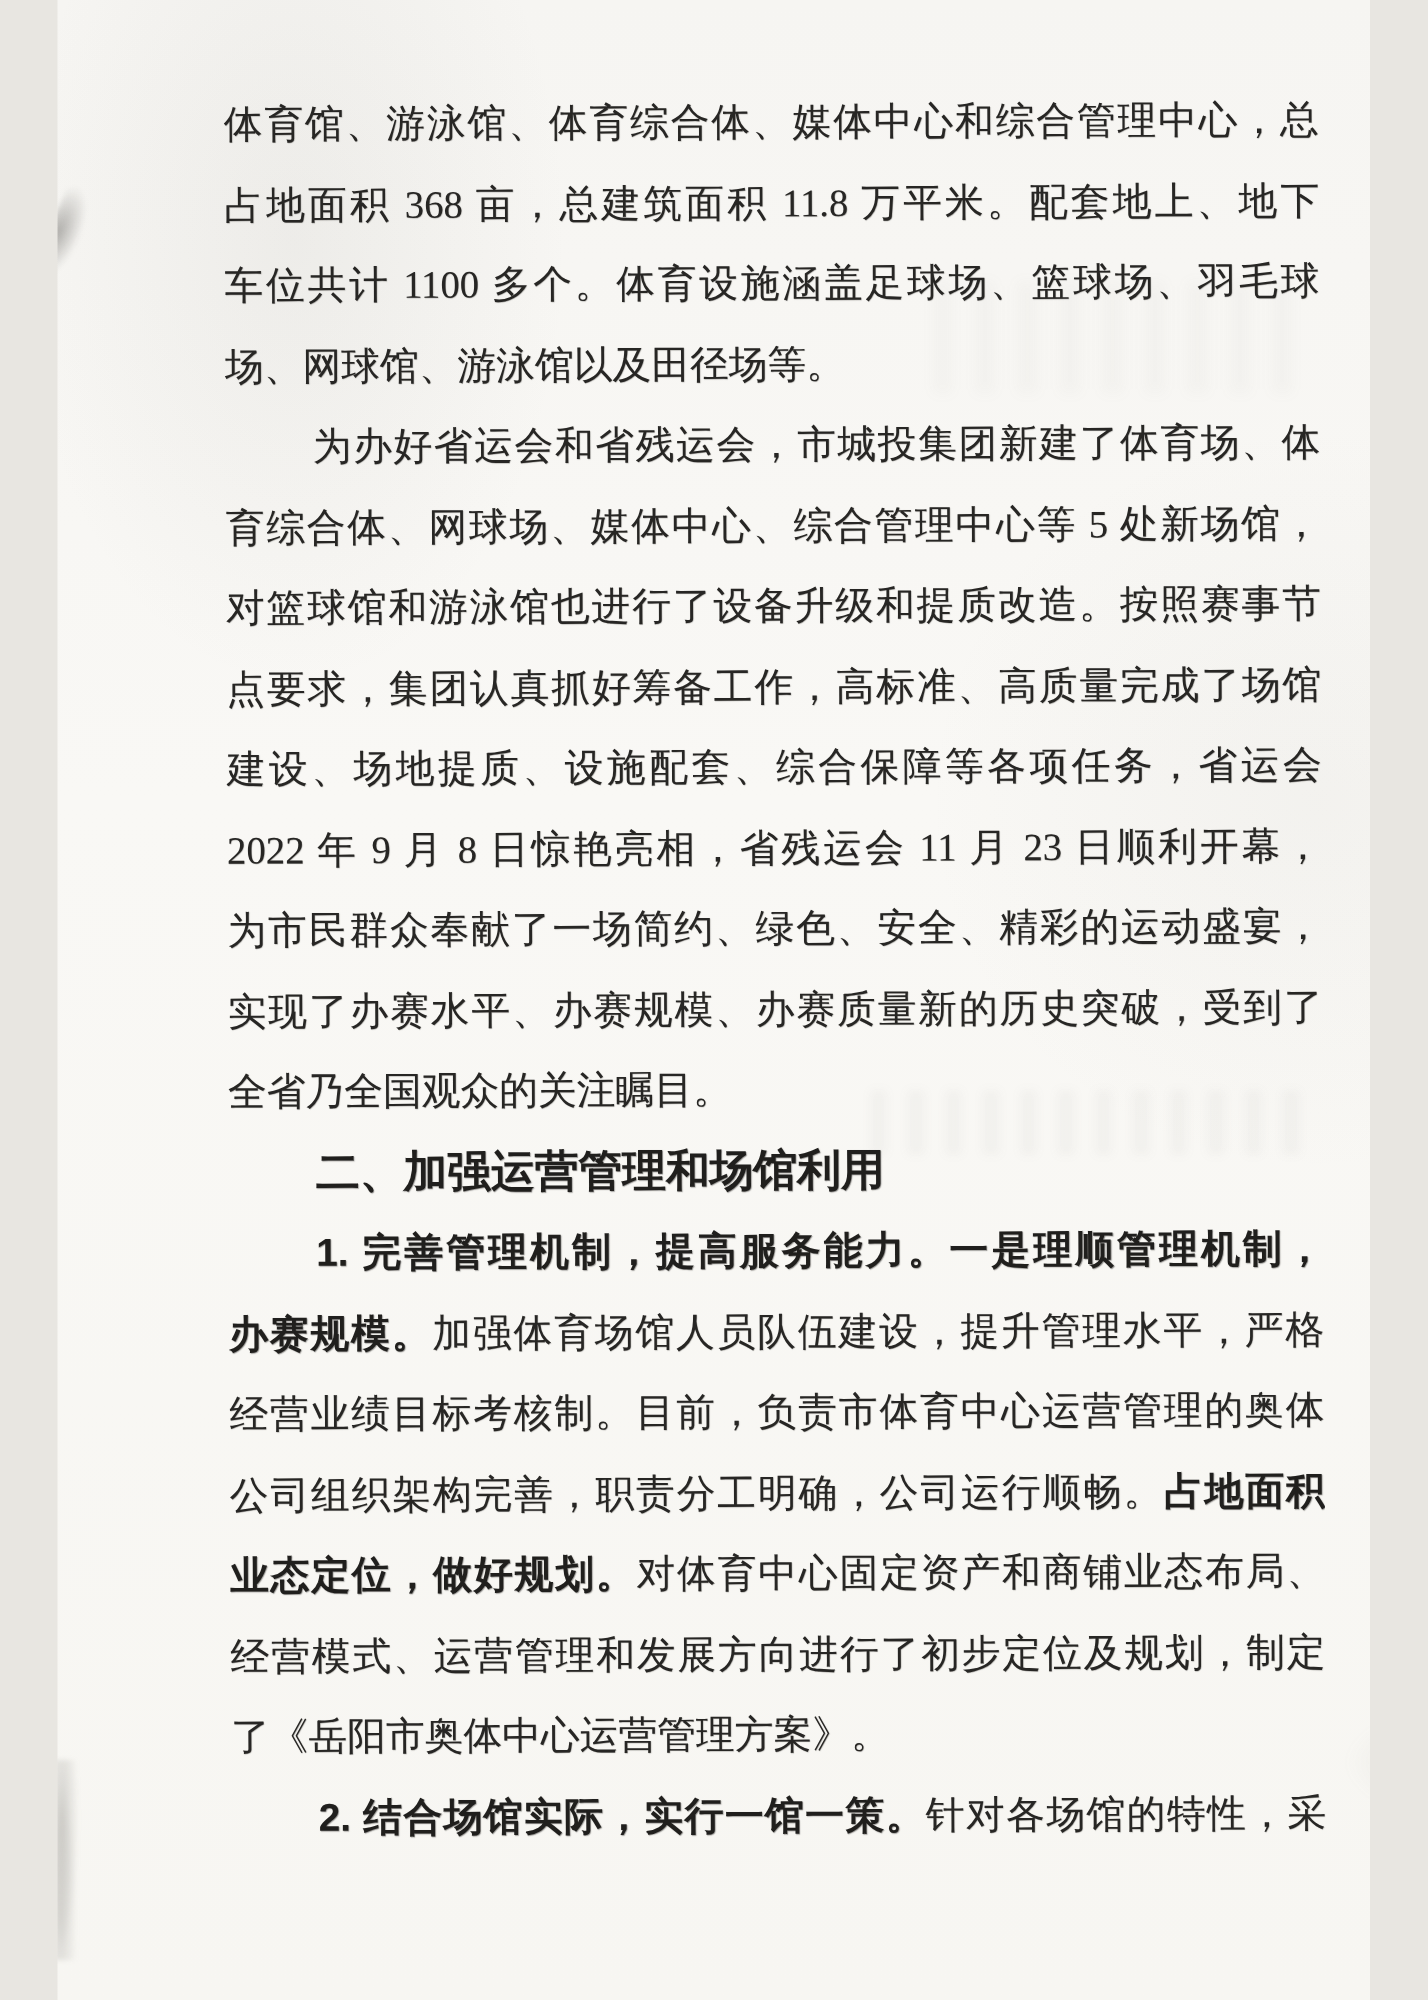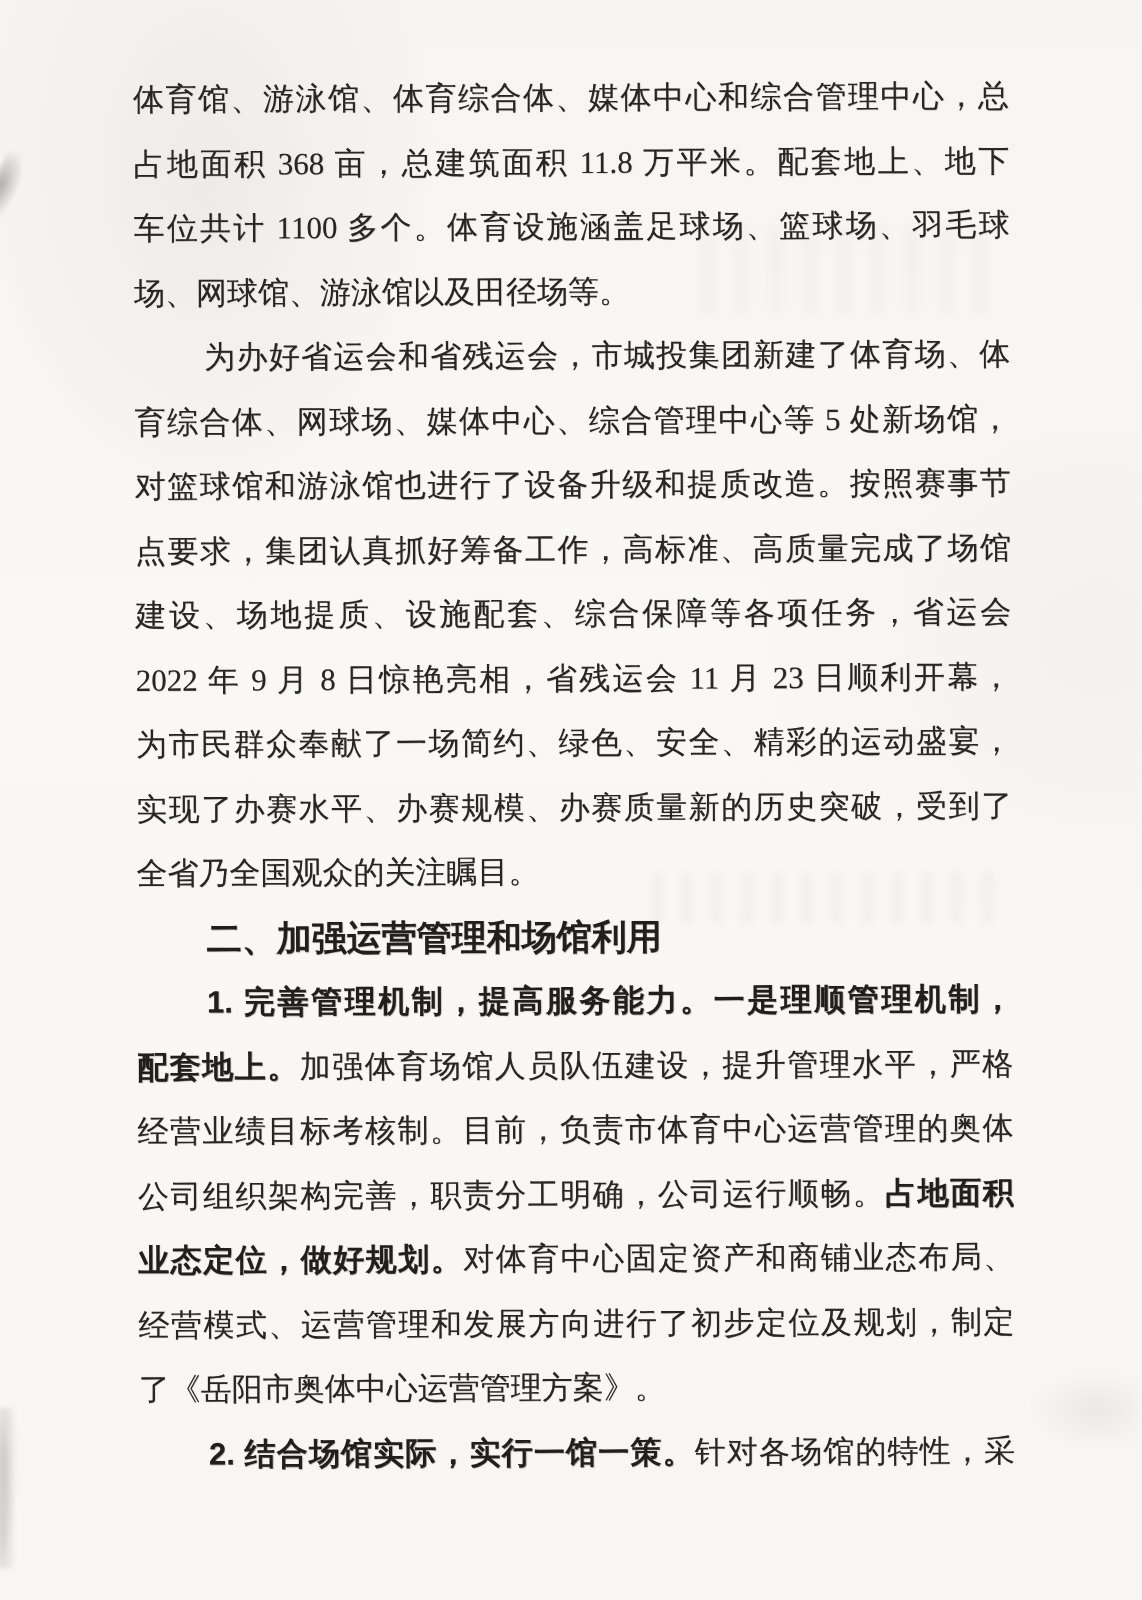--- a/index.html
+++ b/index.html
@@ -2,21 +2,21 @@
 <html><head>
 <meta charset="utf-8">
 <style>
   html, body {
     margin: 0;
     padding: 0;
     background: #e8e6e1;
   }
   .page {
     position: relative;
-    width: 1142px;
+    width: 1050px;
     height: 1600px;
     margin: 0 auto;
     background:
       radial-gradient(ellipse at 18% 12%, rgba(150,148,142,0.10), rgba(150,148,142,0) 18%),
       radial-gradient(ellipse at 96% 40%, rgba(160,158,150,0.07), rgba(160,158,150,0) 22%),
       linear-gradient(180deg, #f6f5f2 0%, #f9f8f5 40%, #f7f6f2 100%);
     overflow: hidden;
   }
   .text-block {
     position: absolute;
@@ -113,21 +113,21 @@
       <div class="line justify"><span class="seg">育综合体、网球场、媒体中心、综合管理中心等 5 处新场馆，</span></div>
       <div class="line justify"><span class="seg">对篮球馆和游泳馆也进行了设备升级和提质改造。按照赛事节</span></div>
       <div class="line justify"><span class="seg">点要求，集团认真抓好筹备工作，高标准、高质量完成了场馆</span></div>
       <div class="line justify"><span class="seg">建设、场地提质、设施配套、综合保障等各项任务，省运会</span></div>
       <div class="line justify"><span class="seg">2022 年 9 月 8 日惊艳亮相，省残运会 11 月 23 日顺利开幕，</span></div>
       <div class="line justify"><span class="seg">为市民群众奉献了一场简约、绿色、安全、精彩的运动盛宴，</span></div>
       <div class="line justify"><span class="seg">实现了办赛水平、办赛规模、办赛质量新的历史突破，受到了</span></div>
       <div class="line"><span class="seg">全省乃全国观众的关注瞩目。</span></div>
       <div class="line indent heading"><span class="seg bold">二、加强运营管理和场馆利用</span></div>
       <div class="line justify indent"><span class="seg bold">1. 完善管理机制，提高服务能力。一是理顺管理机制，</span></div>
-      <div class="line justify"><span class="seg bold">配套地上。</span><span class="seg">加强体育场馆人员队伍建设，提升管理水平，严格</span></div>
+      <div class="line justify"><span class="seg bold">办赛规模。</span><span class="seg">加强体育场馆人员队伍建设，提升管理水平，严格</span></div>
       <div class="line justify"><span class="seg">经营业绩目标考核制。目前，负责市体育中心运营管理的奥体</span></div>
       <div class="line justify"><span class="seg">公司组织架构完善，职责分工明确，公司运行顺畅。</span><span class="seg bold">占地面积</span></div>
       <div class="line justify"><span class="seg bold">业态定位，做好规划。</span><span class="seg">对体育中心固定资产和商铺业态布局、</span></div>
       <div class="line justify"><span class="seg">经营模式、运营管理和发展方向进行了初步定位及规划，制定</span></div>
       <div class="line"><span class="seg">了《岳阳市奥体中心运营管理方案》。</span></div>
       <div class="line justify indent"><span class="seg bold">2. 结合场馆实际，实行一馆一策。</span><span class="seg">针对各场馆的特性，采</span></div>
     </div>
 </div>
 
 </body></html>

